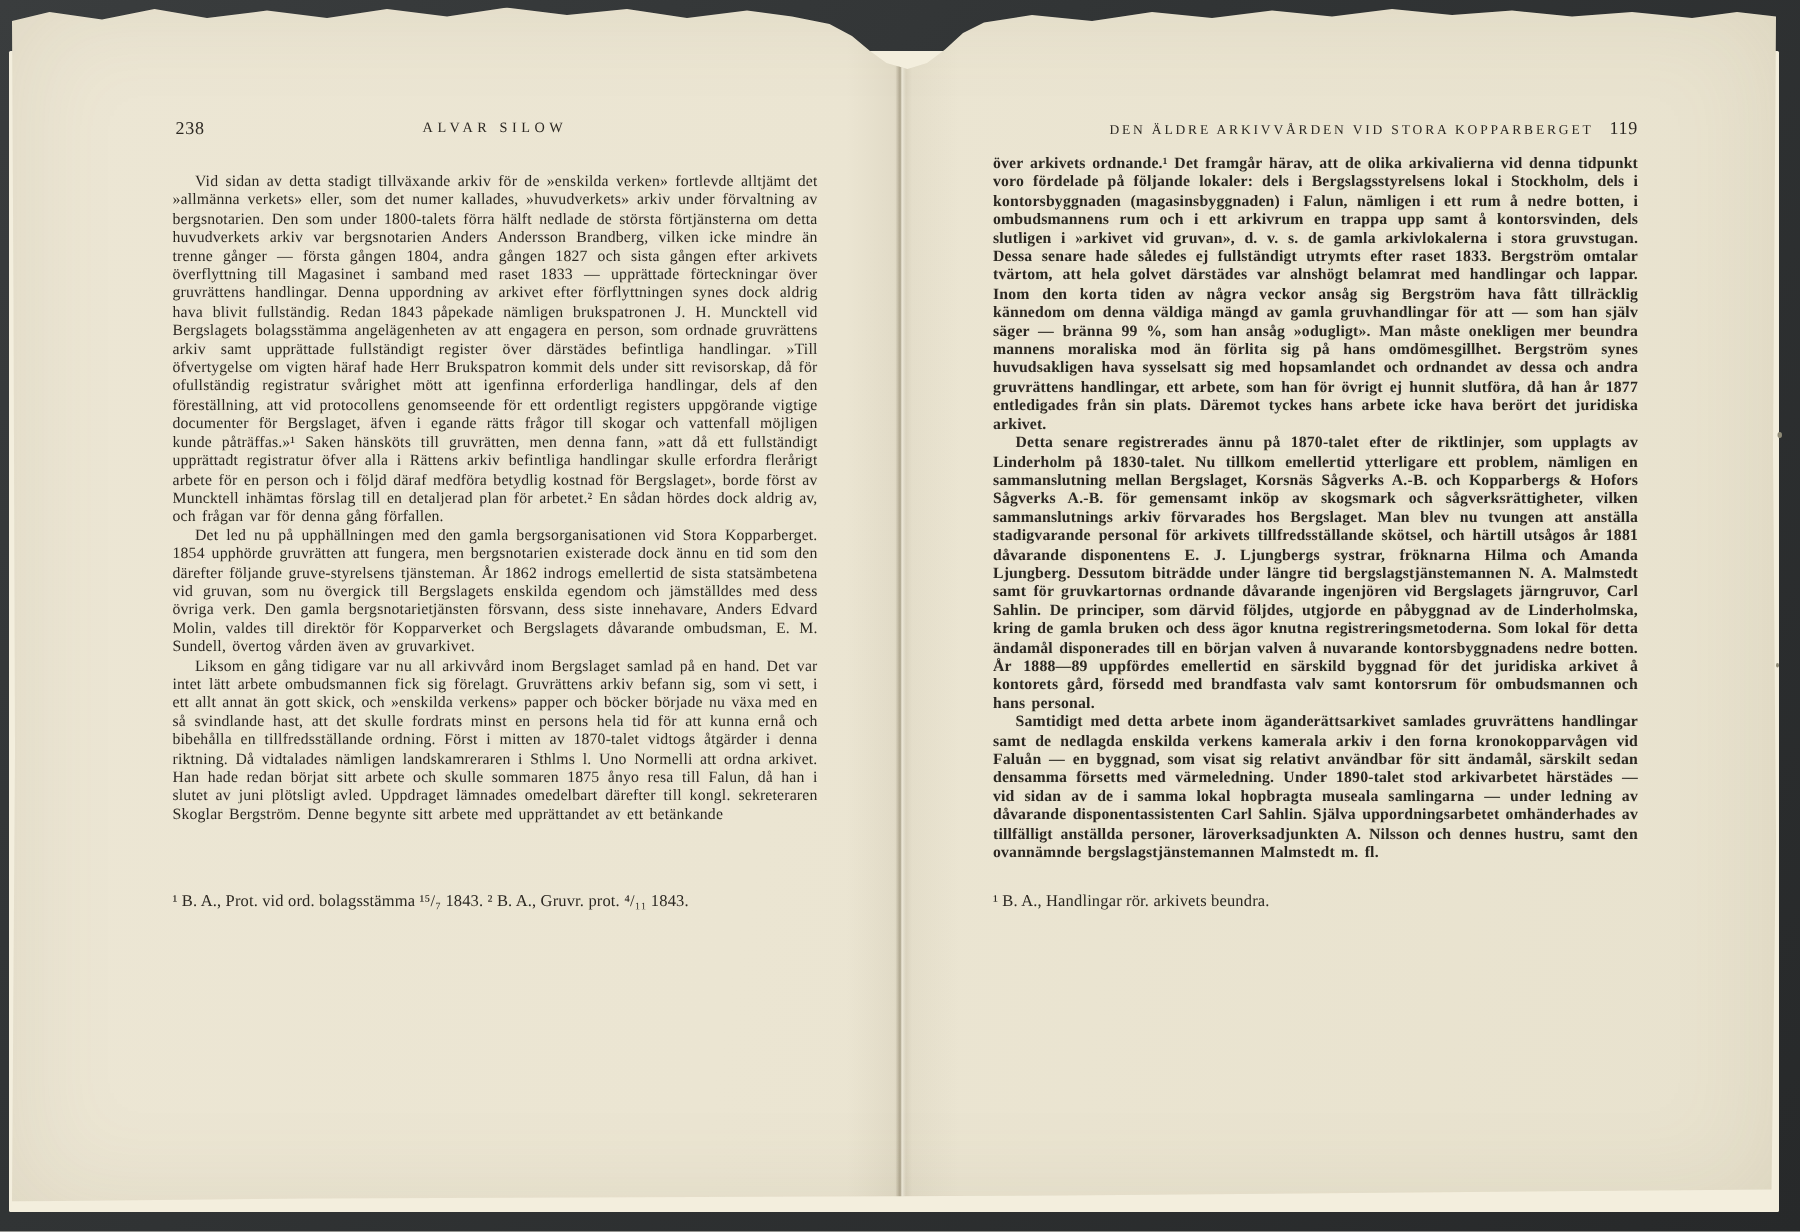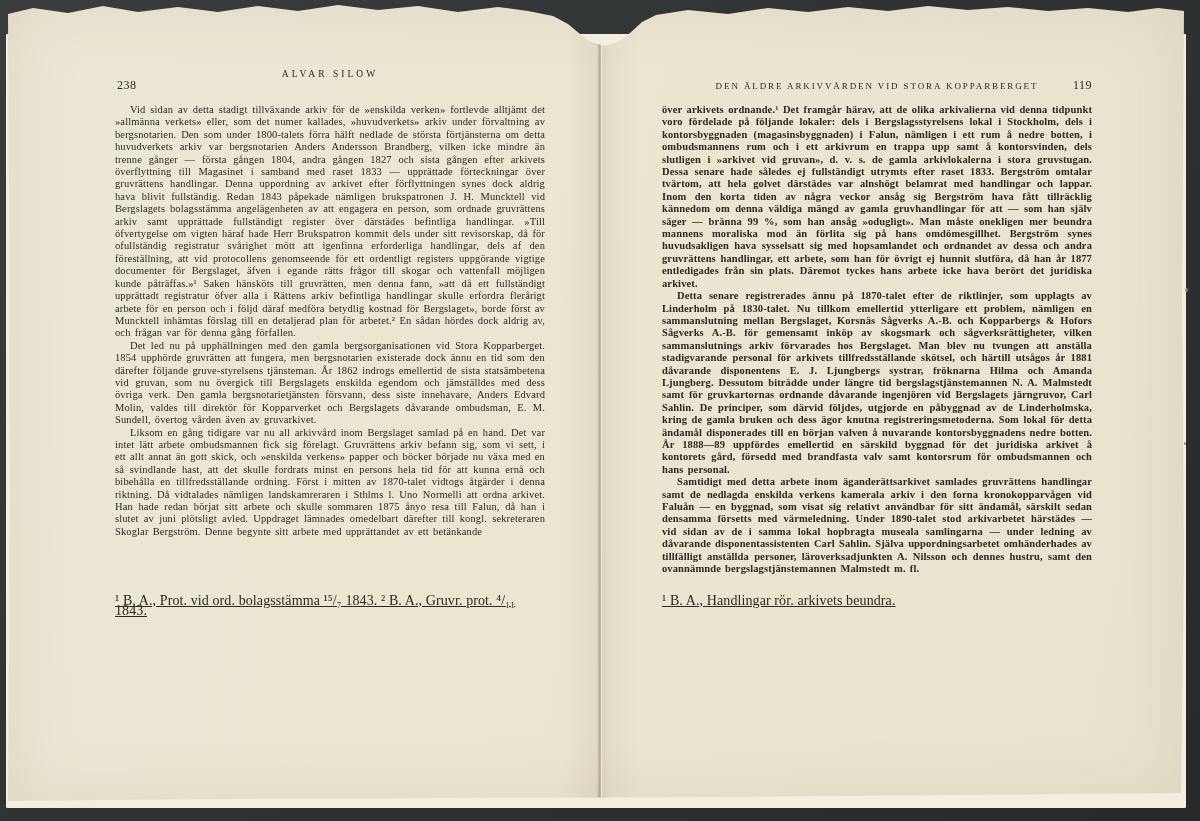--- a/index.html
+++ b/index.html
@@ -43,47 +43,47 @@
   .running-header.small{font-size:9px;letter-spacing:0.21em;}
   .body-text{
     position:absolute;width:430px;height:491px;overflow:hidden;
     color:#2c2822;font-size:10.5px;line-height:12.4px;text-align:justify;
     word-spacing:1.4px;letter-spacing:0.12px;
   }
   .body-text p{margin:0;text-indent:15px;}
   .body-text p.no-indent{text-indent:0;}
   .footnote{
     position:absolute;width:430px;color:#2c2822;
-    font-size:14px;line-height:10px;letter-spacing:0.1px;text-decoration:underline;
+    font-size:11px;line-height:10px;letter-spacing:0.1px;
   }
   .speck{position:absolute;background:#8f8b77;border-radius:50%;}
 </style>
 </head>
 <body>
 
 <div class="under-sheet"></div>
 
 <div class="paper">
 
   <div class="gutter-shade"></div>
   <div class="gutter-crease"></div>
 
   <div>
     <div class="pageno" style="left:109px;top:78px;">238</div>
-    <div class="running-header" style="left:107px;top:69px;text-align:center;">ALVAR SILOW</div>
-    <div class="body-text" style="left:107px;top:104px;">
+    <div class="running-header" style="left:107px;top:81px;text-align:center;">ALVAR SILOW</div>
+    <div class="body-text" style="left:107px;top:116px;">
       <p>Vid sidan av detta stadigt tillväxande arkiv för de »enskilda verken» fortlevde alltjämt det »allmänna verkets» eller, som det numer kallades, »huvudverkets» arkiv under förvaltning av bergsnotarien. Den som under 1800-talets förra hälft nedlade de största förtjänsterna om detta huvudverkets arkiv var bergsnotarien Anders Andersson Brandberg, vilken icke mindre än trenne gånger — första gången 1804, andra gången 1827 och sista gången efter arkivets överflyttning till Magasinet i samband med raset 1833 — upprättade förteckningar över gruvrättens handlingar. Denna uppordning av arkivet efter förflyttningen synes dock aldrig hava blivit fullständig. Redan 1843 påpekade nämligen brukspatronen J. H. Muncktell vid Bergslagets bolagsstämma angelägenheten av att engagera en person, som ordnade gruvrättens arkiv samt upprättade fullständigt register över därstädes befintliga handlingar. »Till öfvertygelse om vigten häraf hade Herr Brukspatron kommit dels under sitt revisorskap, då för ofullständig registratur svårighet mött att igenfinna erforderliga handlingar, dels af den föreställning, att vid protocollens genomseende för ett ordentligt registers uppgörande vigtige documenter för Bergslaget, äfven i egande rätts frågor till skogar och vattenfall möjligen kunde påträffas.»¹ Saken hänsköts till gruvrätten, men denna fann, »att då ett fullständigt upprättadt registratur öfver alla i Rättens arkiv befintliga handlingar skulle erfordra flerårigt arbete för en person och i följd däraf medföra betydlig kostnad för Bergslaget», borde först av Muncktell inhämtas förslag till en detaljerad plan för arbetet.² En sådan hördes dock aldrig av, och frågan var för denna gång förfallen.</p>
       <p>Det led nu på upphällningen med den gamla bergsorganisationen vid Stora Kopparberget. 1854 upphörde gruvrätten att fungera, men bergsnotarien existerade dock ännu en tid som den därefter följande gruve-styrelsens tjänsteman. År 1862 indrogs emellertid de sista statsämbetena vid gruvan, som nu övergick till Bergslagets enskilda egendom och jämställdes med dess övriga verk. Den gamla bergsnotarietjänsten försvann, dess siste innehavare, Anders Edvard Molin, valdes till direktör för Kopparverket och Bergslagets dåvarande ombudsman, E. M. Sundell, övertog vården även av gruvarkivet.</p>
       <p>Liksom en gång tidigare var nu all arkivvård inom Bergslaget samlad på en hand. Det var intet lätt arbete ombudsmannen fick sig förelagt. Gruvrättens arkiv befann sig, som vi sett, i ett allt annat än gott skick, och »enskilda verkens» papper och böcker började nu växa med en så svindlande hast, att det skulle fordrats minst en persons hela tid för att kunna ernå och bibehålla en tillfredsställande ordning. Först i mitten av 1870-talet vidtogs åtgärder i denna riktning. Då vidtalades nämligen landskamreraren i Sthlms l. Uno Normelli att ordna arkivet. Han hade redan börjat sitt arbete och skulle sommaren 1875 ånyo resa till Falun, då han i slutet av juni plötsligt avled. Uppdraget lämnades omedelbart därefter till kongl. sekreteraren Skoglar Bergström. Denne begynte sitt arbete med upprättandet av ett betänkande</p>
     </div>
     <div class="footnote" style="left:107px;top:596px;">¹ B. A., Prot. vid ord. bolagsstämma ¹⁵/₇ 1843. ² B. A., Gruvr. prot. ⁴/₁₁ 1843.</div>
   </div>
 
   <div>
-    <div class="running-header small" style="left:654px;top:81px;">DEN ÄLDRE ARKIVVÅRDEN VID STORA KOPPARBERGET</div>
+    <div class="running-header small" style="left:678px;top:81px;">DEN ÄLDRE ARKIVVÅRDEN VID STORA KOPPARBERGET</div>
     <div class="pageno" style="left:654px;top:78px;width:430px;text-align:right;">119</div>
     <div class="body-text" style="left:654px;top:104px;font-weight:bold;">
       <p class="no-indent">över arkivets ordnande.¹ Det framgår härav, att de olika arkivalierna vid denna tidpunkt voro fördelade på följande lokaler: dels i Bergslagsstyrelsens lokal i Stockholm, dels i kontorsbyggnaden (magasinsbyggnaden) i Falun, nämligen i ett rum å nedre botten, i ombudsmannens rum och i ett arkivrum en trappa upp samt å kontorsvinden, dels slutligen i »arkivet vid gruvan», d. v. s. de gamla arkivlokalerna i stora gruvstugan. Dessa senare hade således ej fullständigt utrymts efter raset 1833. Bergström omtalar tvärtom, att hela golvet därstädes var alnshögt belamrat med handlingar och lappar. Inom den korta tiden av några veckor ansåg sig Bergström hava fått tillräcklig kännedom om denna väldiga mängd av gamla gruvhandlingar för att — som han själv säger — bränna 99 %, som han ansåg »odugligt». Man måste onekligen mer beundra mannens moraliska mod än förlita sig på hans omdömesgillhet. Bergström synes huvudsakligen hava sysselsatt sig med hopsamlandet och ordnandet av dessa och andra gruvrättens handlingar, ett arbete, som han för övrigt ej hunnit slutföra, då han år 1877 entledigades från sin plats. Däremot tyckes hans arbete icke hava berört det juridiska arkivet.</p>
       <p>Detta senare registrerades ännu på 1870-talet efter de riktlinjer, som upplagts av Linderholm på 1830-talet. Nu tillkom emellertid ytterligare ett problem, nämligen en sammanslutning mellan Bergslaget, Korsnäs Sågverks A.-B. och Kopparbergs &amp; Hofors Sågverks A.-B. för gemensamt inköp av skogsmark och sågverksrättigheter, vilken sammanslutnings arkiv förvarades hos Bergslaget. Man blev nu tvungen att anställa stadigvarande personal för arkivets tillfredsställande skötsel, och härtill utsågos år 1881 dåvarande disponentens E. J. Ljungbergs systrar, fröknarna Hilma och Amanda Ljungberg. Dessutom biträdde under längre tid bergslagstjänstemannen N. A. Malmstedt samt för gruvkartornas ordnande dåvarande ingenjören vid Bergslagets järngruvor, Carl Sahlin. De principer, som därvid följdes, utgjorde en påbyggnad av de Linderholmska, kring de gamla bruken och dess ägor knutna registreringsmetoderna. Som lokal för detta ändamål disponerades till en början valven å nuvarande kontorsbyggnadens nedre botten. År 1888—89 uppfördes emellertid en särskild byggnad för det juridiska arkivet å kontorets gård, försedd med brandfasta valv samt kontorsrum för ombudsmannen och hans personal.</p>
       <p>Samtidigt med detta arbete inom äganderättsarkivet samlades gruvrättens handlingar samt de nedlagda enskilda verkens kamerala arkiv i den forna kronokopparvågen vid Faluån — en byggnad, som visat sig relativt användbar för sitt ändamål, särskilt sedan densamma försetts med värmeledning. Under 1890-talet stod arkivarbetet härstädes — vid sidan av de i samma lokal hopbragta museala samlingarna — under ledning av dåvarande disponentassistenten Carl Sahlin. Själva uppordningsarbetet omhänderhades av tillfälligt anställda personer, läroverksadjunkten A. Nilsson och dennes hustru, samt den ovannämnde bergslagstjänstemannen Malmstedt m. fl.</p>
     </div>
     <div class="footnote" style="left:654px;top:596px;">¹ B. A., Handlingar rör. arkivets beundra.</div>
   </div>
 
 </div>

